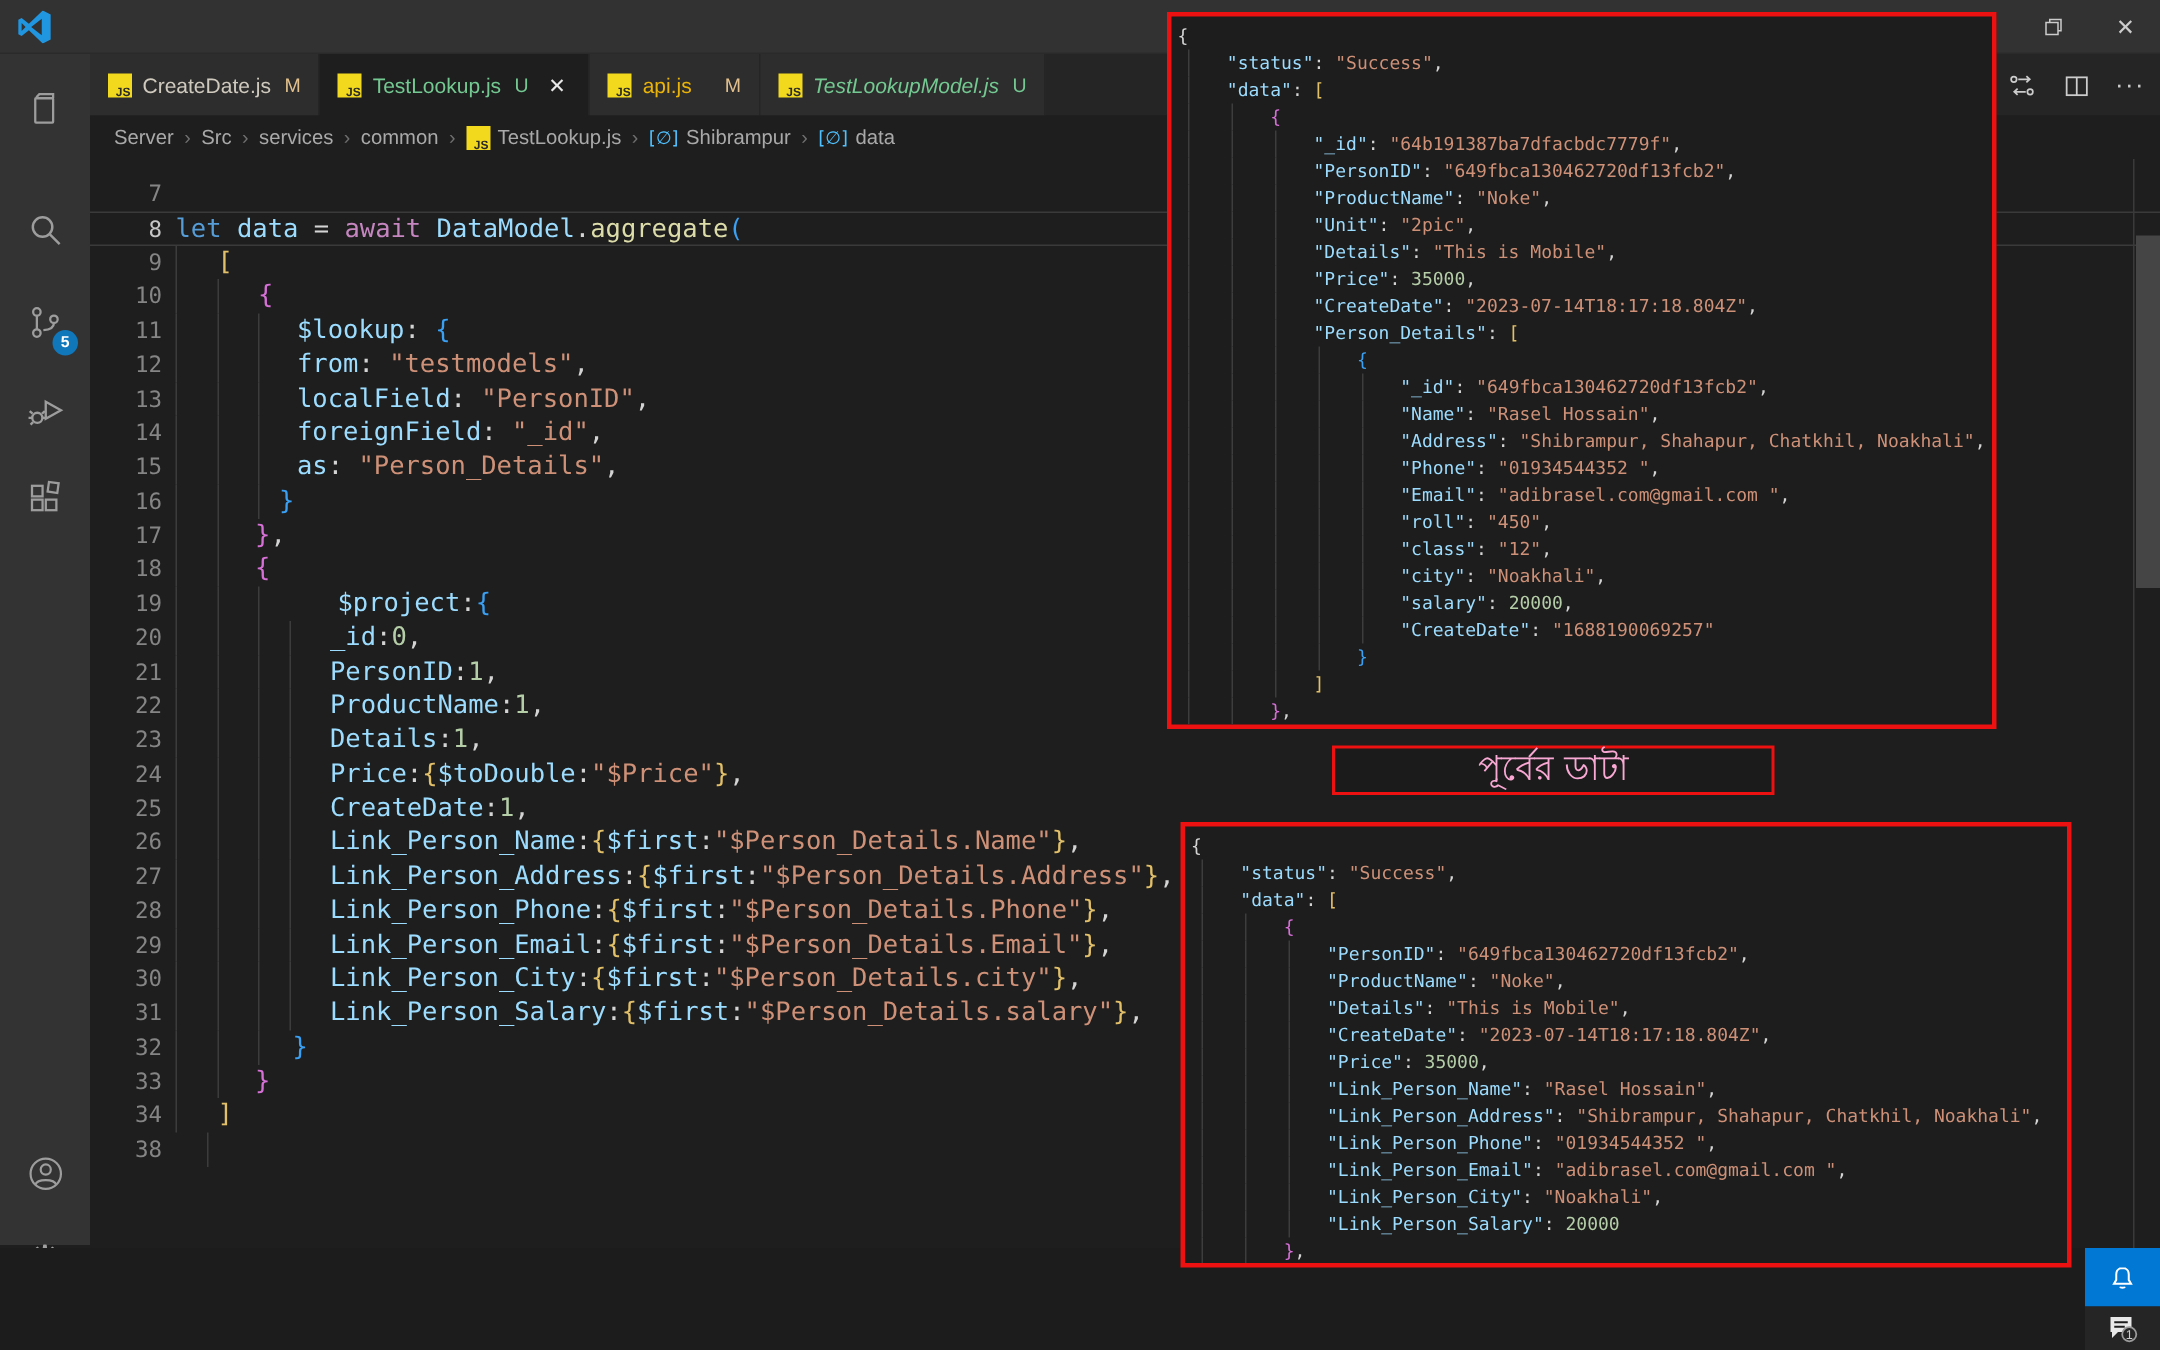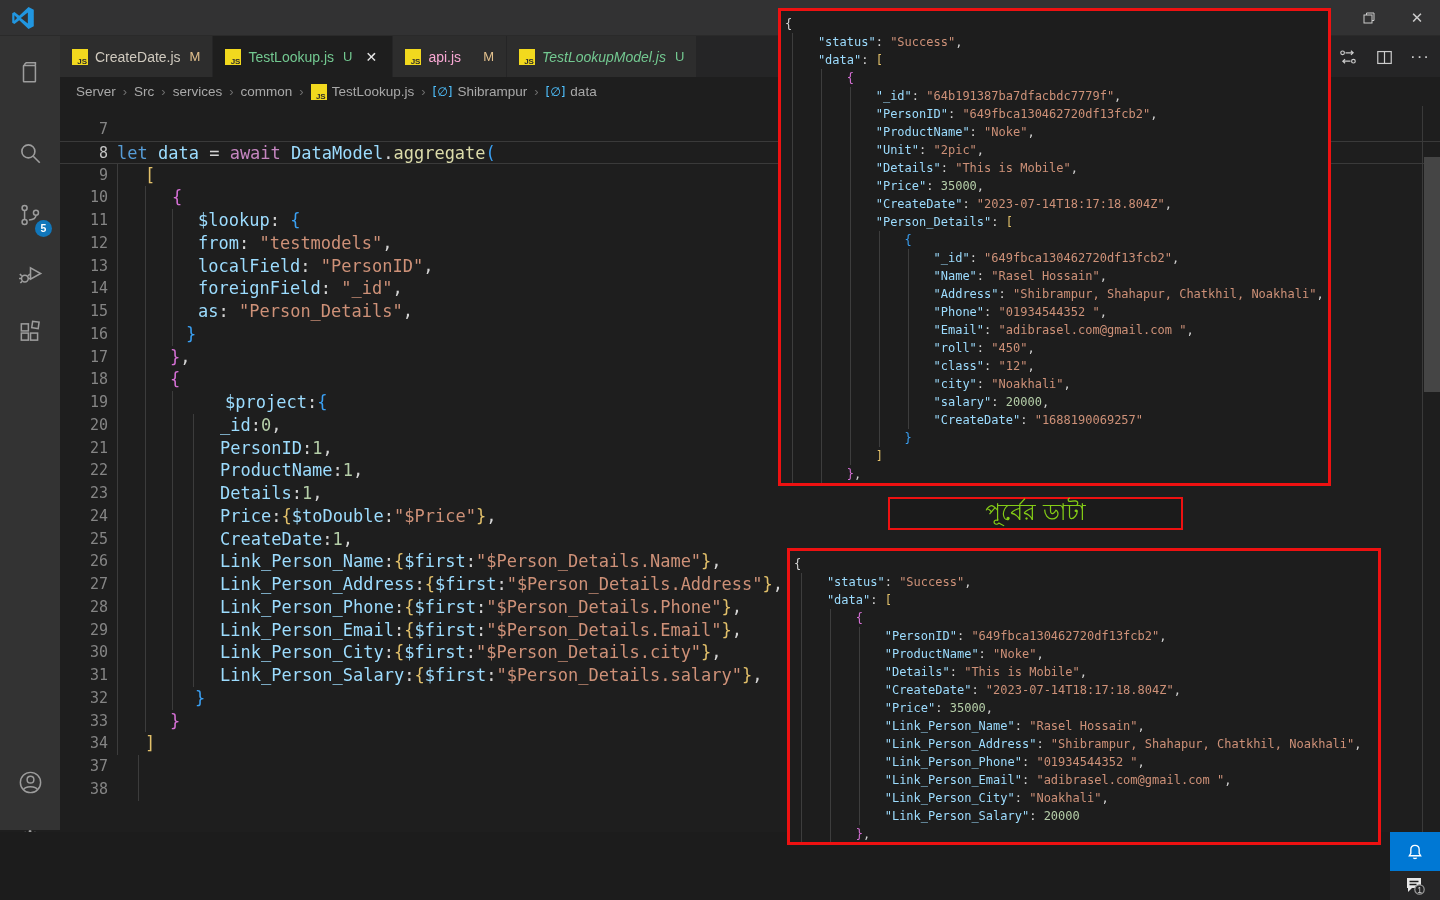--- a/index.html
+++ b/index.html
@@ -60,21 +60,21 @@
   #scroll-thumb { position:absolute; right:0; top:157px; width:16px; height:235px; background:#454545; z-index:0; }
 
   
   .json-panel { position:absolute; background:#1D1D1D; border:3px solid #EE1111; z-index:10;
     font-family:"DejaVu Sans Mono", monospace; font-size:12px; overflow:hidden; padding:4px 0 0 8px; }
   .json-row { position:relative; height:18px; line-height:18px; white-space:pre; }
   .jguide { position:absolute; top:0; width:1px; height:100%; background:#3d3d3d; }
 
   
   .caption-box { position:absolute; border:2px solid #EE1111; background:#1b1b1b; z-index:11;
-    display:flex; align-items:center; justify-content:center; color:#84cc16; font-size:23px;
+    display:flex; align-items:center; justify-content:center; color:#f9a8d4; font-size:23px;
     font-family:"DejaVu Sans", sans-serif; }
 
   #bottom-strip { position:absolute; left:0; top:832px; width:1440px; height:68px; background:#1C1C1C; z-index:6; }
 
   
   #bell-box { position:absolute; left:1390px; top:832px; width:50px; height:39px; background:#0078D4;
     display:flex; align-items:center; justify-content:center; z-index:12; }
   #feedback-box { position:absolute; left:1390px; top:871px; width:50px; height:29px; background:#252526;
     display:flex; align-items:center; justify-content:center; z-index:12; }
 </style>
@@ -163,21 +163,21 @@
           <span>JS</span>
         </span>
         <span class="label" style="color: rgb(115, 201, 145);">TestLookup.js</span>
         <span class="git-badge" style="color: rgb(115, 201, 145);">U</span>
         <span class="close">✕</span>
       </div>
       <div class="tab">
         <span class="jsicon">
           <span>JS</span>
         </span>
-        <span class="label" style="color: #f9a8d4;">api.js</span>
+        <span class="label" style="color: #eab308;">api.js</span>
         <span class="git-badge" style="color: rgb(226, 192, 141); margin-left: 22px;">M</span>
       </div>
       <div class="tab">
         <span class="jsicon">
           <span>JS</span>
         </span>
         <span class="label" style="color: rgb(115, 201, 145); font-style: italic;">TestLookupModel.js</span>
         <span class="git-badge" style="color: rgb(115, 201, 145);">U</span>
       </div>
     </div>
@@ -258,21 +258,20 @@
         <div class="code-row"><span class="ln">25</span><span class="code-body"><span class="iguide" style="left: 0px;"></span><span class="iguide" style="left: 28px;"></span><span class="iguide" style="left: 55px;"></span><span class="iguide" style="left: 76px;"></span><span style="margin-left: 103px; display: inline-block;"><span class="tk-var">CreateDate</span><span class="tk-pun">:</span><span class="tk-num">1</span><span class="tk-pun">,</span></span></span></div>
         <div class="code-row"><span class="ln">26</span><span class="code-body"><span class="iguide" style="left: 0px;"></span><span class="iguide" style="left: 28px;"></span><span class="iguide" style="left: 55px;"></span><span class="iguide" style="left: 76px;"></span><span style="margin-left: 103px; display: inline-block;"><span class="tk-var">Link_Person_Name</span><span class="tk-pun">:</span><span class="tk-bGold">{</span><span class="tk-var">$first</span><span class="tk-pun">:</span><span class="tk-str">"$Person_Details.Name"</span><span class="tk-bGold">}</span><span class="tk-pun">,</span></span></span></div>
         <div class="code-row"><span class="ln">27</span><span class="code-body"><span class="iguide" style="left: 0px;"></span><span class="iguide" style="left: 28px;"></span><span class="iguide" style="left: 55px;"></span><span class="iguide" style="left: 76px;"></span><span style="margin-left: 103px; display: inline-block;"><span class="tk-var">Link_Person_Address</span><span class="tk-pun">:</span><span class="tk-bGold">{</span><span class="tk-var">$first</span><span class="tk-pun">:</span><span class="tk-str">"$Person_Details.Address"</span><span class="tk-bGold">}</span><span class="tk-pun">,</span></span></span></div>
         <div class="code-row"><span class="ln">28</span><span class="code-body"><span class="iguide" style="left: 0px;"></span><span class="iguide" style="left: 28px;"></span><span class="iguide" style="left: 55px;"></span><span class="iguide" style="left: 76px;"></span><span style="margin-left: 103px; display: inline-block;"><span class="tk-var">Link_Person_Phone</span><span class="tk-pun">:</span><span class="tk-bGold">{</span><span class="tk-var">$first</span><span class="tk-pun">:</span><span class="tk-str">"$Person_Details.Phone"</span><span class="tk-bGold">}</span><span class="tk-pun">,</span></span></span></div>
         <div class="code-row"><span class="ln">29</span><span class="code-body"><span class="iguide" style="left: 0px;"></span><span class="iguide" style="left: 28px;"></span><span class="iguide" style="left: 55px;"></span><span class="iguide" style="left: 76px;"></span><span style="margin-left: 103px; display: inline-block;"><span class="tk-var">Link_Person_Email</span><span class="tk-pun">:</span><span class="tk-bGold">{</span><span class="tk-var">$first</span><span class="tk-pun">:</span><span class="tk-str">"$Person_Details.Email"</span><span class="tk-bGold">}</span><span class="tk-pun">,</span></span></span></div>
         <div class="code-row"><span class="ln">30</span><span class="code-body"><span class="iguide" style="left: 0px;"></span><span class="iguide" style="left: 28px;"></span><span class="iguide" style="left: 55px;"></span><span class="iguide" style="left: 76px;"></span><span style="margin-left: 103px; display: inline-block;"><span class="tk-var">Link_Person_City</span><span class="tk-pun">:</span><span class="tk-bGold">{</span><span class="tk-var">$first</span><span class="tk-pun">:</span><span class="tk-str">"$Person_Details.city"</span><span class="tk-bGold">}</span><span class="tk-pun">,</span></span></span></div>
         <div class="code-row"><span class="ln">31</span><span class="code-body"><span class="iguide" style="left: 0px;"></span><span class="iguide" style="left: 28px;"></span><span class="iguide" style="left: 55px;"></span><span class="iguide" style="left: 76px;"></span><span style="margin-left: 103px; display: inline-block;"><span class="tk-var">Link_Person_Salary</span><span class="tk-pun">:</span><span class="tk-bGold">{</span><span class="tk-var">$first</span><span class="tk-pun">:</span><span class="tk-str">"$Person_Details.salary"</span><span class="tk-bGold">}</span><span class="tk-pun">,</span></span></span></div>
         <div class="code-row"><span class="ln">32</span><span class="code-body"><span class="iguide" style="left: 0px;"></span><span class="iguide" style="left: 28px;"></span><span class="iguide" style="left: 55px;"></span><span style="margin-left: 78px; display: inline-block;"><span class="tk-bBlue">}</span></span></span></div>
         <div class="code-row"><span class="ln">33</span><span class="code-body"><span class="iguide" style="left: 0px;"></span><span class="iguide" style="left: 28px;"></span><span style="margin-left: 53px; display: inline-block;"><span class="tk-bPink">}</span></span></span></div>
         <div class="code-row"><span class="ln">34</span><span class="code-body"><span class="iguide" style="left: 0px;"></span><span style="margin-left: 28px; display: inline-block;"><span class="tk-bGold">]</span></span></span></div>
-        <div class="code-row"><span class="ln">37</span><span class="code-body"><span class="iguide" style="left: 21px;"></span><span style="margin-left: 0px; display: inline-block;"></span></span></div>
         <div class="code-row"><span class="ln">38</span><span class="code-body"><span class="iguide" style="left: 21px;"></span><span style="margin-left: 0px; display: inline-block;"></span></span></div>
       </div>
   </div>
   <div id="scroll-divider"></div>
   <div id="scroll-thumb"></div>
 
   <div id="bottom-strip"></div>
 
   <div class="json-panel" style="left:778px; top:8px; width:553px; height:478px;">
       <div class="json-row"><span style="margin-left: -4px; display: inline-block;"><span class="tk-pun">{</span></span></div>

